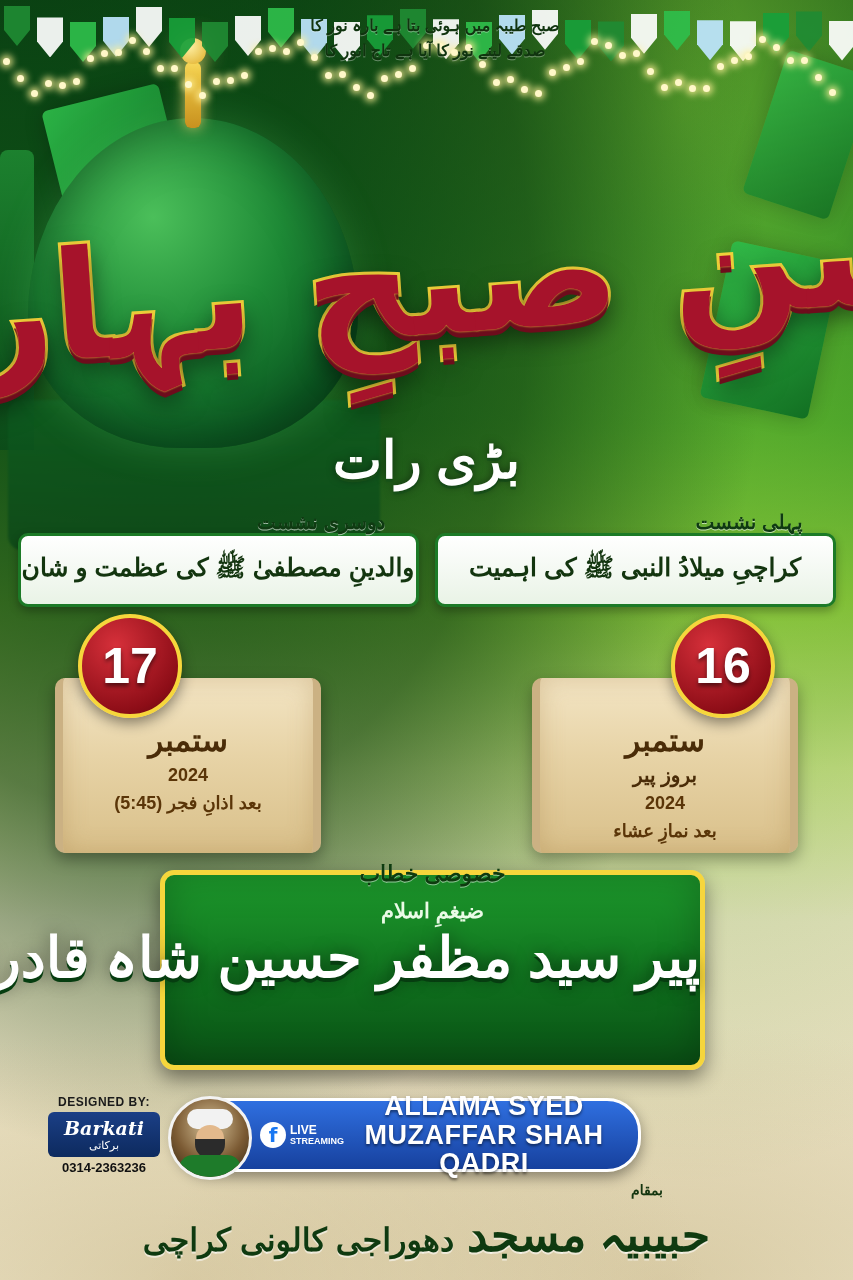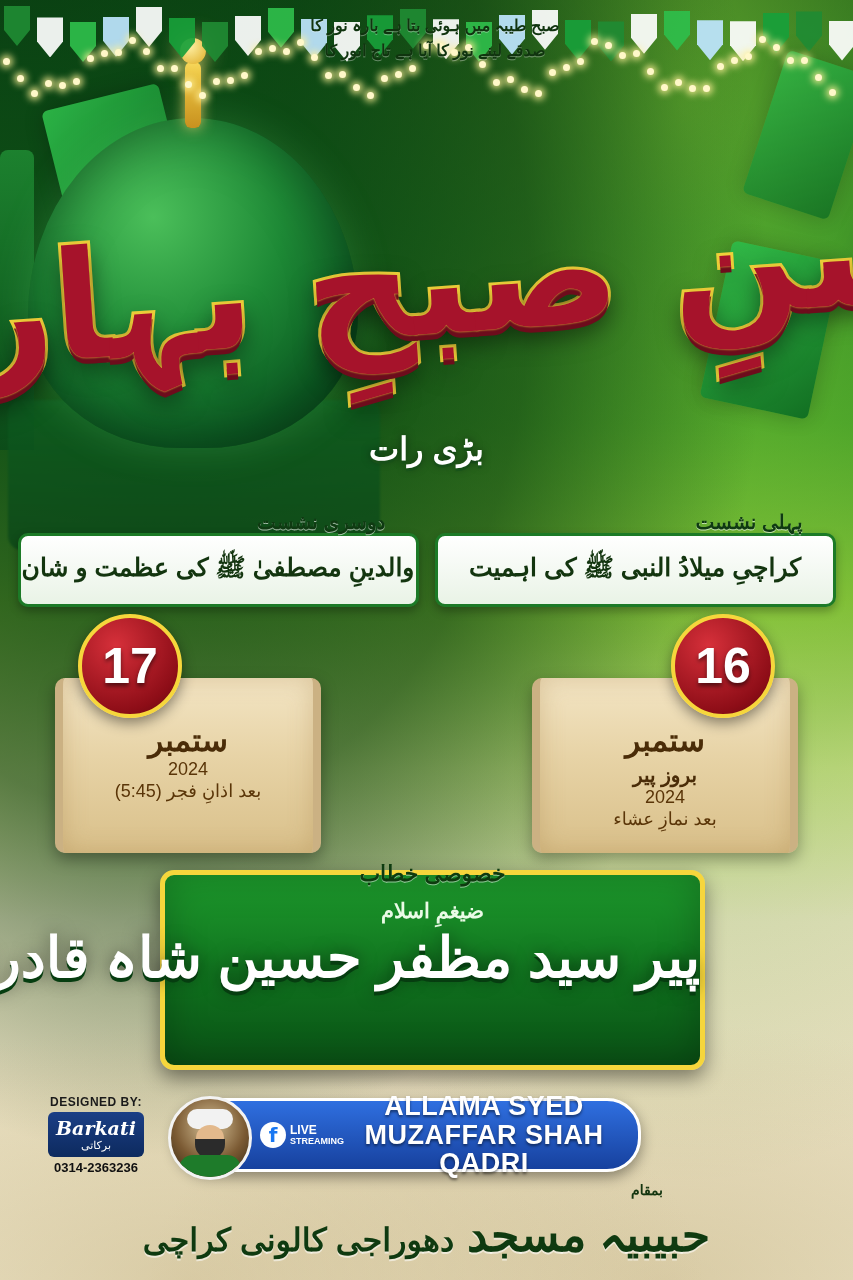--- a/index.html
+++ b/index.html
@@ -83,21 +83,21 @@
     text-shadow:
       0 0 2px #f6d63c,
       0 6px 0 #6d0c1c,
       0 10px 26px rgba(0,0,0,.55);
     transform:rotate(-4deg);
     white-space:nowrap;
   }
   .subtitle{
     position:absolute;top:430px;left:0;width:853px;text-align:center;
     direction:rtl;
-    font-size:32px;font-weight:bold;color:#ffffff;
+    font-size:52px;font-weight:bold;color:#ffffff;
     text-shadow:0 0 8px rgba(0,0,0,.5),0 3px 0 #1b5b1c;
     letter-spacing:2px;
   }
   
   .sessions{
     position:absolute;top:505px;left:0;width:853px;height:125px;
     display:flex;justify-content:center;gap:16px;
   }
   .sess{
     position:relative;width:395px;height:68px;margin-top:28px;
@@ -134,21 +134,21 @@
     border:4px solid #f6d63c;
     box-shadow:0 5px 14px rgba(0,0,0,.45);
     display:flex;align-items:center;justify-content:center;
     color:#fff;font-size:50px;font-weight:bold;
     text-shadow:0 3px 4px rgba(0,0,0,.55);
   }
   .daybadge.l{left:78px;}
   .daybadge.r{right:78px;}
   .scroll .month{font-size:31px;font-weight:bold;margin-top:34px;letter-spacing:1px;}
   .scroll .sub1{font-size:20px;font-weight:bold;margin-top:4px;}
-  .scroll .sub2{font-size:18px;font-weight:normal;margin-top:0;color:#5a3508;}
+  .scroll .sub2{font-size:18px;font-weight:bold;margin-top:6px;color:#5a3508;}
   .center-tag{
     position:absolute;left:50%;top:24px;transform:translateX(-50%);
     width:120px;text-align:center;direction:rtl;
   }
   .center-tag .rib{
     background:linear-gradient(180deg,#31b341,#12721f);
     color:#fff;font-size:15px;font-weight:bold;padding:3px 8px;border-radius:4px;
     display:inline-block;box-shadow:0 3px 6px rgba(0,0,0,.35);
   }
   .center-tag .l1{margin-top:34px;font-size:23px;font-weight:bold;color:#123a10;}
@@ -167,21 +167,21 @@
     text-shadow:0 1px 0 rgba(255,255,255,.5);
   }
   .speaker .tag{margin-top:24px;font-size:21px;font-weight:bold;color:#eafbe6;}
   .speaker .name{
     margin-top:2px;font-size:56px;font-weight:bold;color:#ffffff;
     text-shadow:0 4px 0 #063d10, 0 0 18px rgba(0,0,0,.5);
     white-space:nowrap;
   }
   
   .designer{
-    position:absolute;left:48px;top:1095px;width:96px;text-align:center;
+    position:absolute;left:48px;top:1095px;width:112px;text-align:center;
   }
   .designer .dby{font-size:12px;font-weight:bold;color:#1a1a1a;letter-spacing:.5px;}
   .designer .card{
     margin-top:3px;background:linear-gradient(180deg,#1b3f86,#0d2a5e);
     border-radius:6px;padding:5px 4px;color:#fff;
   }
   .designer .brand{font-family:"DejaVu Serif",serif;font-style:italic;font-size:19px;font-weight:bold;}
   .designer .urdu{font-size:11px;}
   .designer .phone{margin-top:3px;font-size:13px;font-weight:bold;color:#111;}
   

